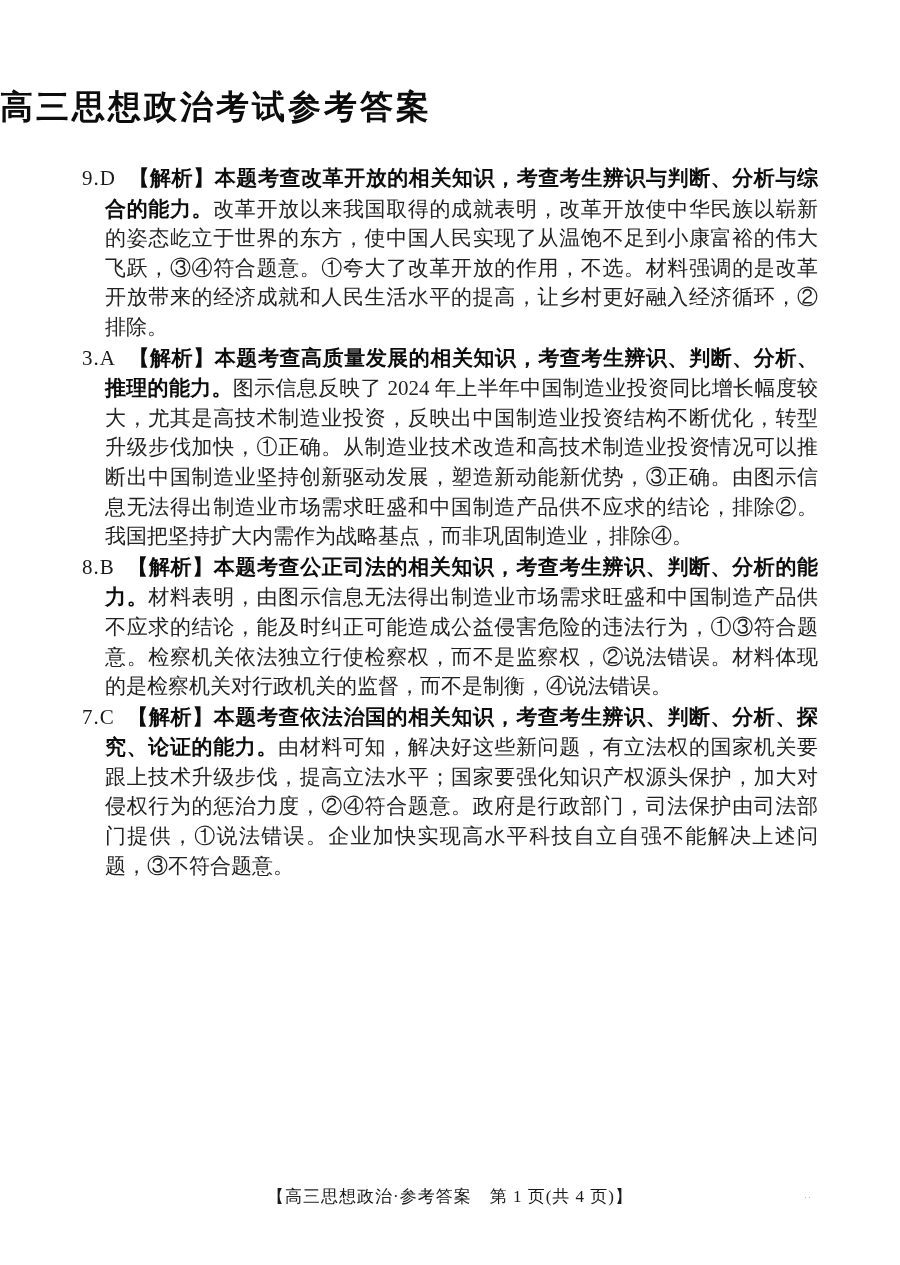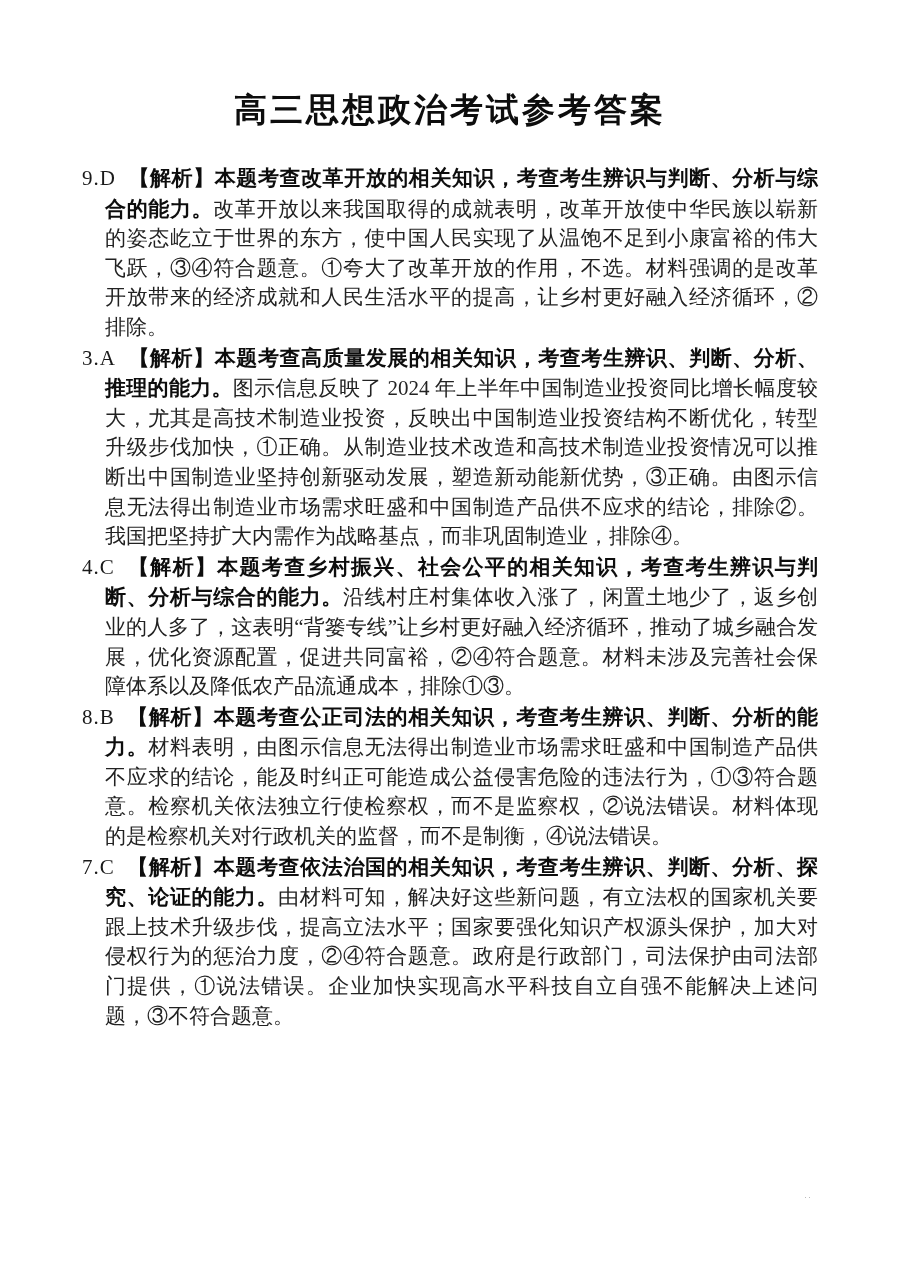--- a/index.html
+++ b/index.html
@@ -14,26 +14,26 @@
     overflow: hidden;
     color: #121212;
     font-family: "Liberation Serif", serif;
   }
   .page {
     position: absolute;
     inset: 0;
   }
   .doc-title {
     margin: 88px 0 4px 0;
-    text-align: center;
+    text-align: left;
     font-size: 33px;
     line-height: 44px;
     font-weight: bold;
     letter-spacing: 3px;
-    font-family: Liberation Sans, sans-serif;
+    font-family: Liberation Mono, monospace;
     color: #0d0d0d;
   }
   .content {
     width: 736px;
     margin: 31px auto 0 auto;
     font-size: 21px;
     line-height: 29.6px;
   }
   .item {
     text-align: justify;
@@ -83,24 +83,24 @@
 
   <h1 class="doc-title">高三思想政治考试参考答案</h1>
 
   <div class="content">
 
 
     <div class="item"><span class="num">9.D</span><span class="lead">【解析】本题考查改革开放的相关知识，考查考生辨识与判断、分析与综合的能力。</span><span class="body">改革开放以来我国取得的成就表明，改革开放使中华民族以崭新的姿态屹立于世界的东方，使中国人民实现了从温饱不足到小康富裕的伟大飞跃，③④符合题意。①夸大了改革开放的作用，不选。材料强调的是改革开放带来的经济成就和人民生活水平的提高，让乡村更好融入经济循环，②排除。</span></div>
 
     <div class="item"><span class="num">3.A</span><span class="lead">【解析】本题考查高质量发展的相关知识，考查考生辨识、判断、分析、推理的能力。</span><span class="body">图示信息反映了 2024 年上半年中国制造业投资同比增长幅度较大，尤其是高技术制造业投资，反映出中国制造业投资结构不断优化，转型升级步伐加快，①正确。从制造业技术改造和高技术制造业投资情况可以推断出中国制造业坚持创新驱动发展，塑造新动能新优势，③正确。由图示信息无法得出制造业市场需求旺盛和中国制造产品供不应求的结论，排除②。我国把坚持扩大内需作为战略基点，而非巩固制造业，排除④。</span></div>
 
-    <div class="item"><span class="num">4.C</span><span class="lead">【解析】本题考查乡村振兴、社会公平的相关知识，考查考生辨识与判断、分析与综合的能力。</span><span class="body">沿线村庄村集体收入涨了，闲置土地少了，返乡创业的人多了，这表明“背篓专线”让乡村更好融入经济循环，推动了城乡融合发展，优化资源配置，促进共同富裕，②④符合题意。材料未涉及完善社会保障体系以及降低农产品流通成本，排除①③。</span></div>
 
 
     <div class="item"><span class="num">8.B</span><span class="lead">【解析】本题考查公正司法的相关知识，考查考生辨识、判断、分析的能力。</span><span class="body">材料表明，由图示信息无法得出制造业市场需求旺盛和中国制造产品供不应求的结论，能及时纠正可能造成公益侵害危险的违法行为，①③符合题意。检察机关依法独立行使检察权，而不是监察权，②说法错误。材料体现的是检察机关对行政机关的监督，而不是制衡，④说法错误。</span></div>
 
     <div class="item"><span class="num">7.C</span><span class="lead">【解析】本题考查依法治国的相关知识，考查考生辨识、判断、分析、探究、论证的能力。</span><span class="body">由材料可知，解决好这些新问题，有立法权的国家机关要跟上技术升级步伐，提高立法水平；国家要强化知识产权源头保护，加大对侵权行为的惩治力度，②④符合题意。政府是行政部门，司法保护由司法部门提供，①说法错误。企业加快实现高水平科技自立自强不能解决上述问题，③不符合题意。</span></div>
 
   </div>
 
+  <div class="footer">【高三思想政治·参考答案　第 1 页(共 4 页)】</div>
   <div class="scan-artifact">··</div>
 
 </div>
 
 </body></html>

